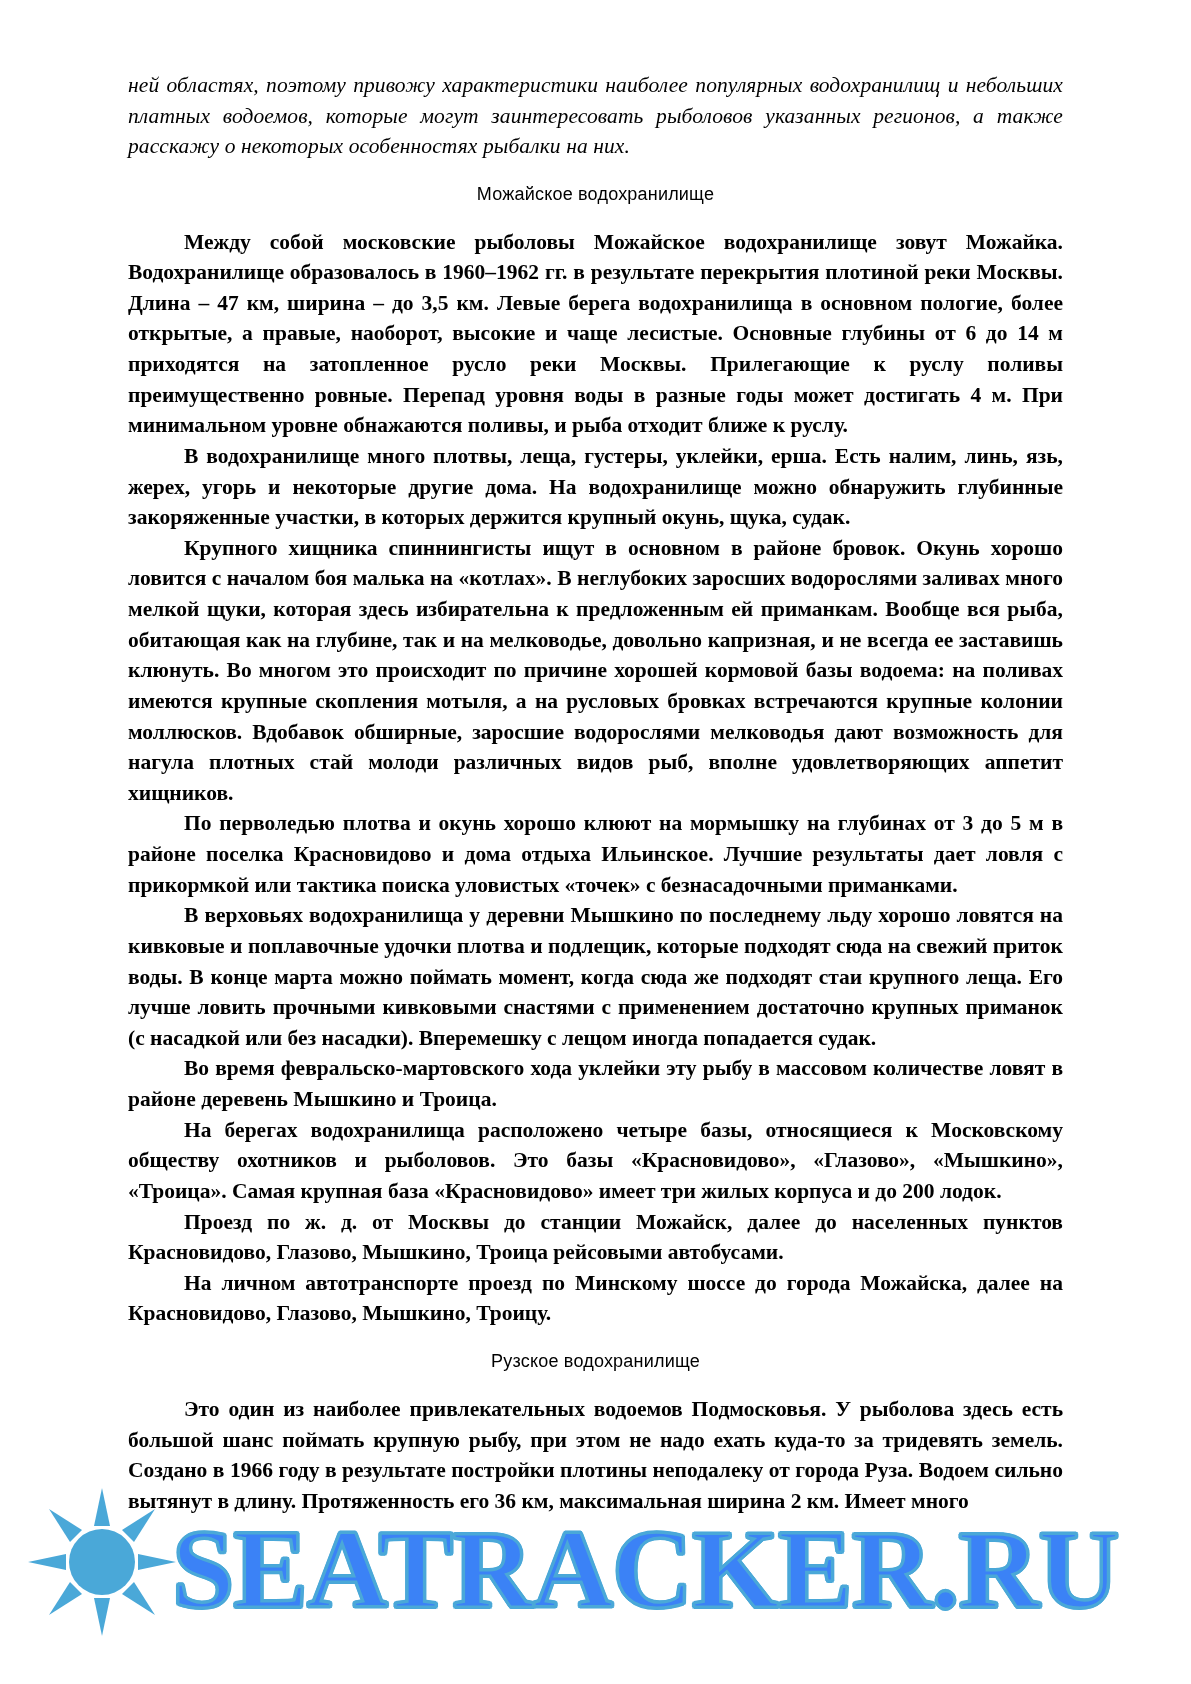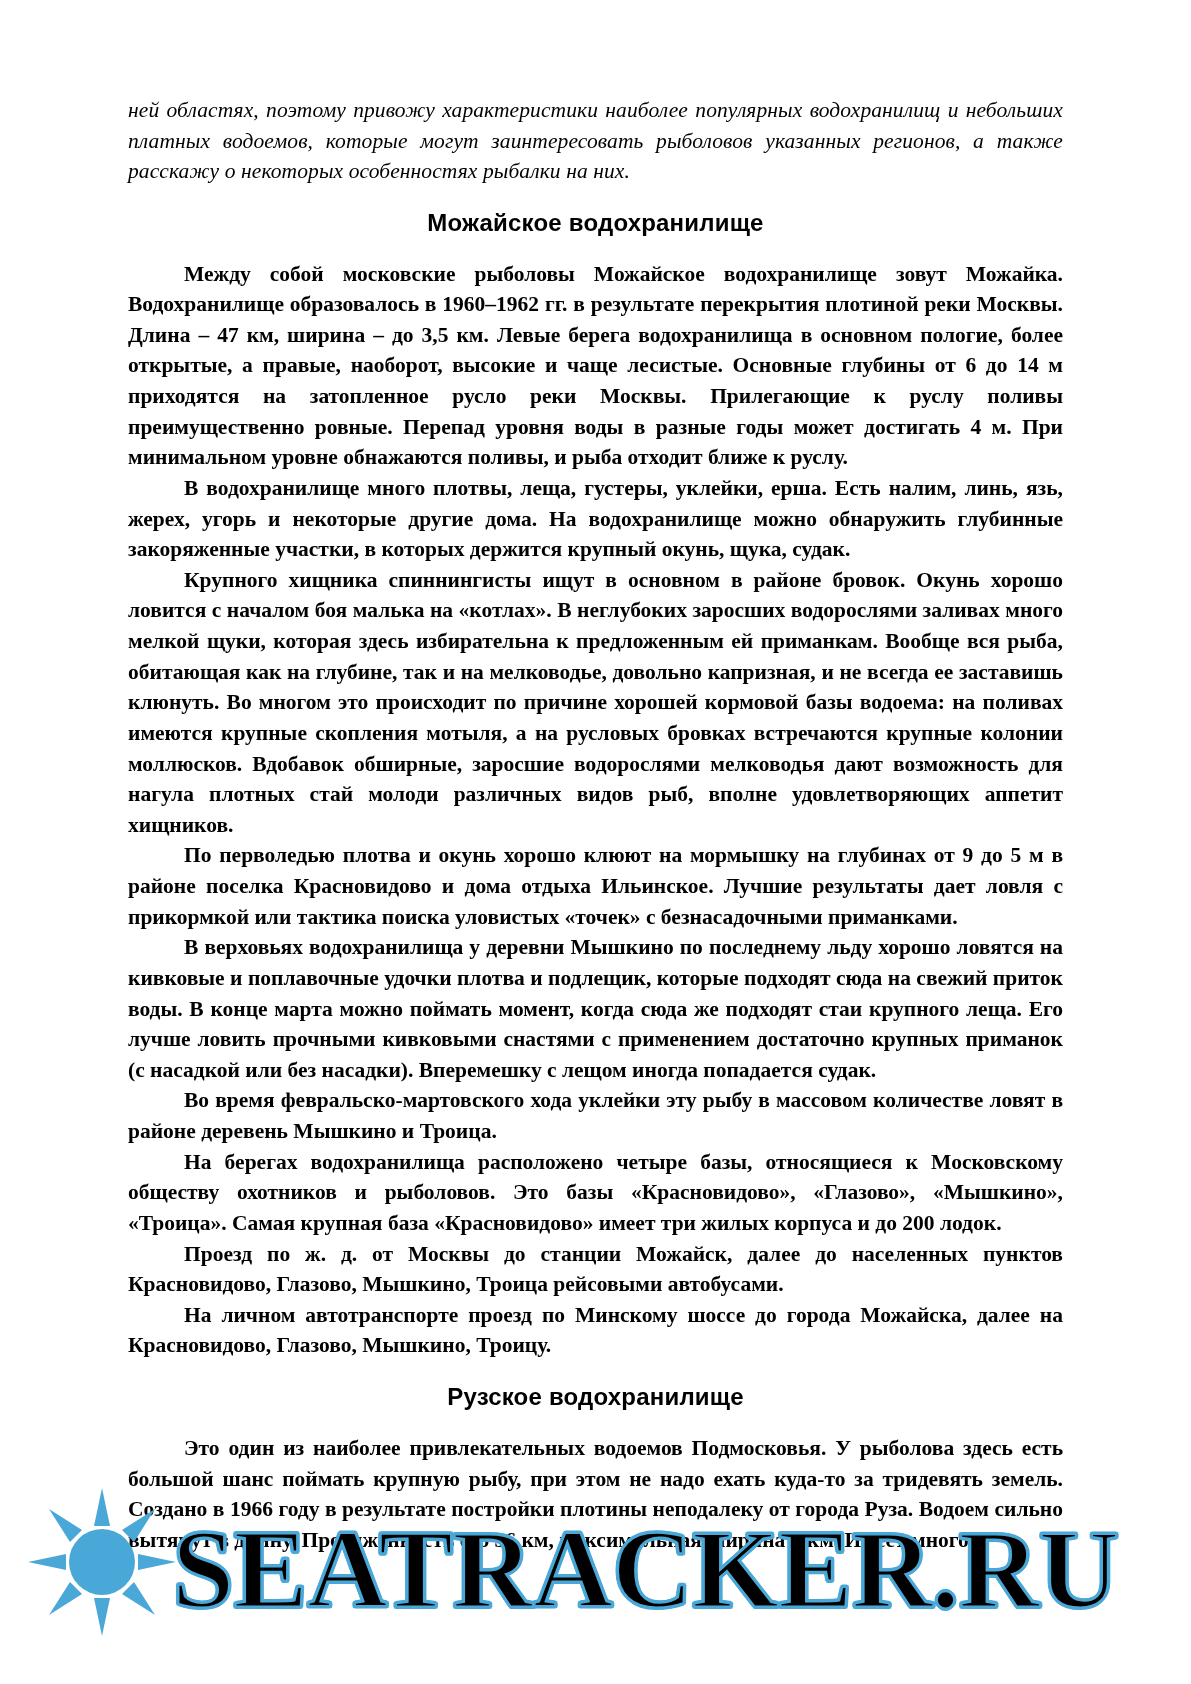--- a/index.html
+++ b/index.html
@@ -14,35 +14,35 @@
     overflow: hidden;
     font-family: "Liberation Serif", serif;
     color: #000000;
   }
   #page {
     position: absolute;
     left: 0; top: 0;
     width: 1191px;
     height: 1256px;
     box-sizing: border-box;
-    padding: 95px 128px 0 128px;
+    padding: 70px 128px 0 128px;
   }
   .intro-para {
     font-style: italic;
     font-size: 21.5px;
     line-height: 1.42;
     text-align: justify;
     text-align-last: left;
     margin: 0 0 14px 0;
     letter-spacing: 0.1px;
   }
   h2.section-title {
     font-family: "Liberation Sans", sans-serif;
-    font-size: 24px;
-    font-weight: bold;
+    font-size: 18px;
+    font-weight: normal;
     text-align: center;
     margin: 22px 0 22px 0;
     letter-spacing: 0.2px;
   }
   p.body-para {
     font-size: 21.5px;
     line-height: 1.425;
     text-align: justify;
     text-align-last: left;
     margin: 0;
@@ -59,21 +59,21 @@
     pointer-events: none;
   }
   #watermark .wm-text {
     position: absolute;
     left: 172px;
     bottom: 50px;
     font-family: "Liberation Serif", serif;
     font-weight: bold;
     font-size: 112px;
     letter-spacing: -1px;
-    color: #000000;
+    color: #3b82f6;
     -webkit-text-stroke: 3px #4aa8d8;
     text-shadow:
        2px 0 0 #4aa8d8, -2px 0 0 #4aa8d8,
        0 2px 0 #4aa8d8, 0 -2px 0 #4aa8d8;
     white-space: nowrap;
   }
   #watermark .wm-sun {
     position: absolute;
     left: 28px;
     bottom: 48px;
@@ -86,21 +86,21 @@
 
 <div id="page">
 
   <p class="intro-para">ней областях, поэтому привожу характеристики наиболее популярных водохранилищ и небольших платных водоемов, которые могут заинтересовать рыболовов указанных регионов, а также расскажу о некоторых особенностях рыбалки на них.</p>
 
   <h2 class="section-title">Можайское водохранилище</h2>
 
   <p class="body-para">Между собой московские рыболовы Можайское водохранилище зовут Можайка. Водохранилище образовалось в 1960–1962 гг. в результате перекрытия плотиной реки Москвы. Длина – 47 км, ширина – до 3,5 км. Левые берега водохранилища в основном пологие, более открытые, а правые, наоборот, высокие и чаще лесистые. Основные глубины от 6 до 14 м приходятся на затопленное русло реки Москвы. Прилегающие к руслу поливы преимущественно ровные. Перепад уровня воды в разные годы может достигать 4 м. При минимальном уровне обнажаются поливы, и рыба отходит ближе к руслу.</p>
   <p class="body-para">В водохранилище много плотвы, леща, густеры, уклейки, ерша. Есть налим, линь, язь, жерех, угорь и некоторые другие дома. На водохранилище можно обнаружить глубинные закоряженные участки, в которых держится крупный окунь, щука, судак.</p>
   <p class="body-para">Крупного хищника спиннингисты ищут в основном в районе бровок. Окунь хорошо ловится с началом боя малька на «котлах». В неглубоких заросших водорослями заливах много мелкой щуки, которая здесь избирательна к предложенным ей приманкам. Вообще вся рыба, обитающая как на глубине, так и на мелководье, довольно капризная, и не всегда ее заставишь клюнуть. Во многом это происходит по причине хорошей кормовой базы водоема: на поливах имеются крупные скопления мотыля, а на русловых бровках встречаются крупные колонии моллюсков. Вдобавок обширные, заросшие водорослями мелководья дают возможность для нагула плотных стай молоди различных видов рыб, вполне удовлетворяющих аппетит хищников.</p>
-  <p class="body-para">По перволедью плотва и окунь хорошо клюют на мормышку на глубинах от 9 до 5 м в районе поселка Красновидово и дома отдыха Ильинское. Лучшие результаты дает ловля с прикормкой или тактика поиска уловистых «точек» с безнасадочными приманками.</p>
+  <p class="body-para">По перволедью плотва и окунь хорошо клюют на мормышку на глубинах от 3 до 5 м в районе поселка Красновидово и дома отдыха Ильинское. Лучшие результаты дает ловля с прикормкой или тактика поиска уловистых «точек» с безнасадочными приманками.</p>
   <p class="body-para">В верховьях водохранилища у деревни Мышкино по последнему льду хорошо ловятся на кивковые и поплавочные удочки плотва и подлещик, которые подходят сюда на свежий приток воды. В конце марта можно поймать момент, когда сюда же подходят стаи крупного леща. Его лучше ловить прочными кивковыми снастями с применением достаточно крупных приманок (с насадкой или без насадки). Вперемешку с лещом иногда попадается судак.</p>
   <p class="body-para">Во время февральско-мартовского хода уклейки эту рыбу в массовом количестве ловят в районе деревень Мышкино и Троица.</p>
   <p class="body-para">На берегах водохранилища расположено четыре базы, относящиеся к Московскому обществу охотников и рыболовов. Это базы «Красновидово», «Глазово», «Мышкино», «Троица». Самая крупная база «Красновидово» имеет три жилых корпуса и до 200 лодок.</p>
   <p class="body-para">Проезд по ж. д. от Москвы до станции Можайск, далее до населенных пунктов Красновидово, Глазово, Мышкино, Троица рейсовыми автобусами.</p>
   <p class="body-para">На личном автотранспорте проезд по Минскому шоссе до города Можайска, далее на Красновидово, Глазово, Мышкино, Троицу.</p>
 
   <h2 class="section-title">Рузское водохранилище</h2>
 
   <p class="body-para">Это один из наиболее привлекательных водоемов Подмосковья. У рыболова здесь есть большой шанс поймать крупную рыбу, при этом не надо ехать куда-то за тридевять земель. Создано в 1966 году в результате постройки плотины неподалеку от города Руза. Водоем сильно вытянут в длину. Протяженность его 36 км, максимальная ширина 2 км. Имеет много</p>
 

